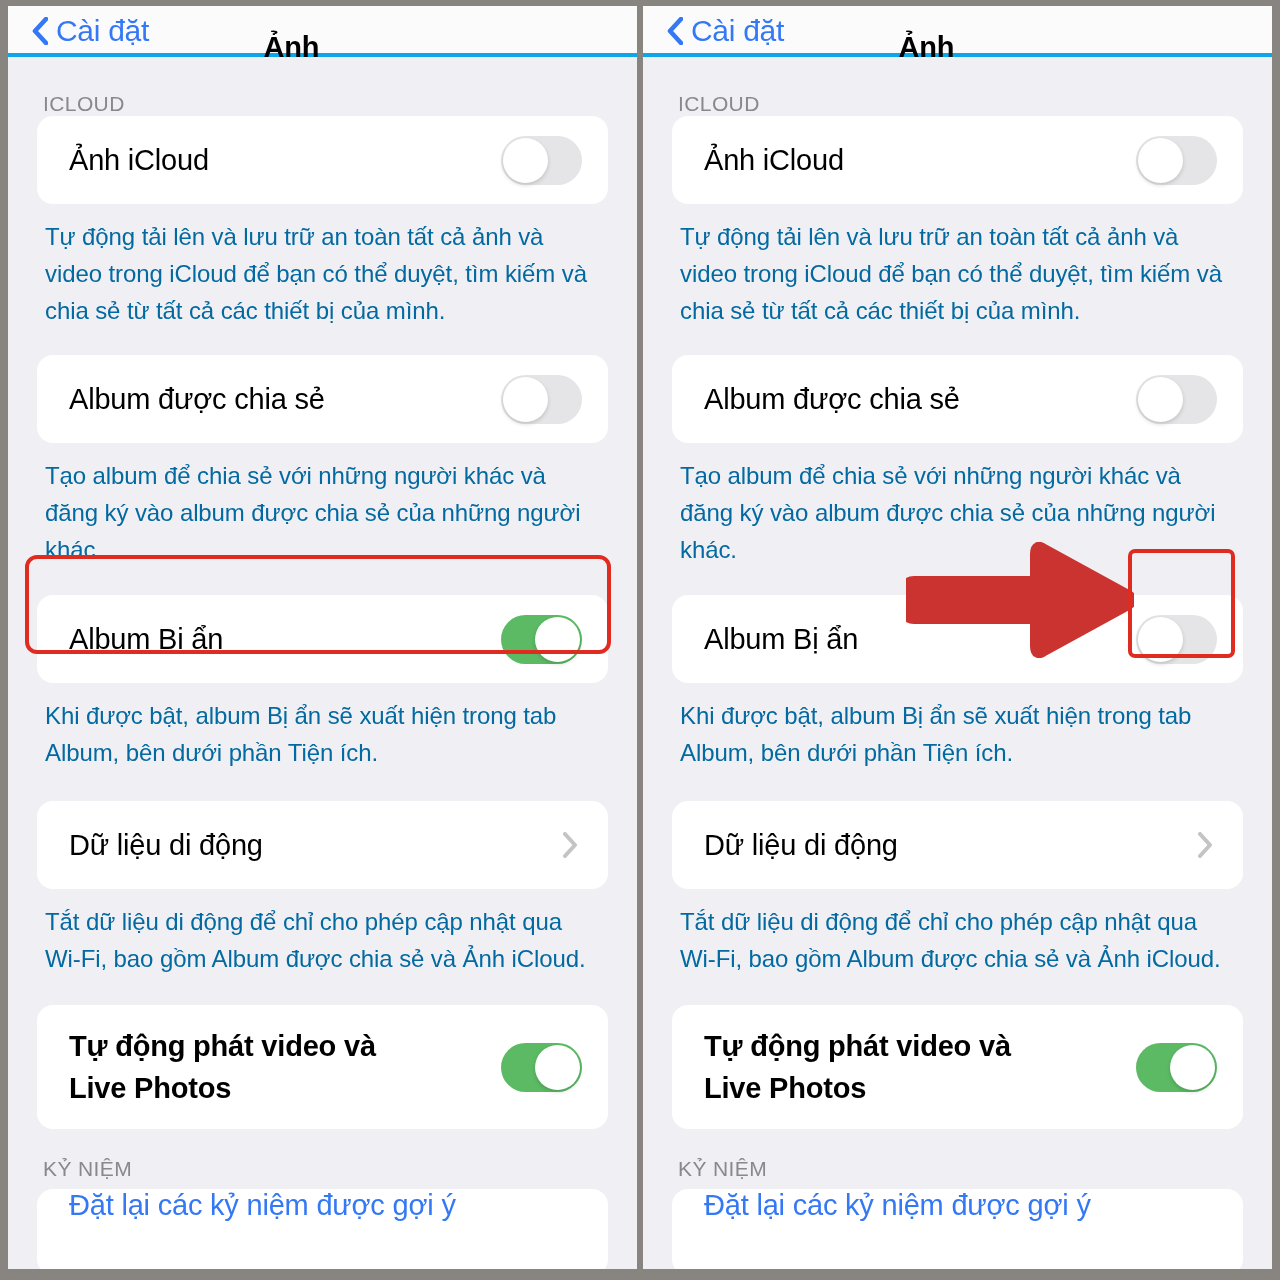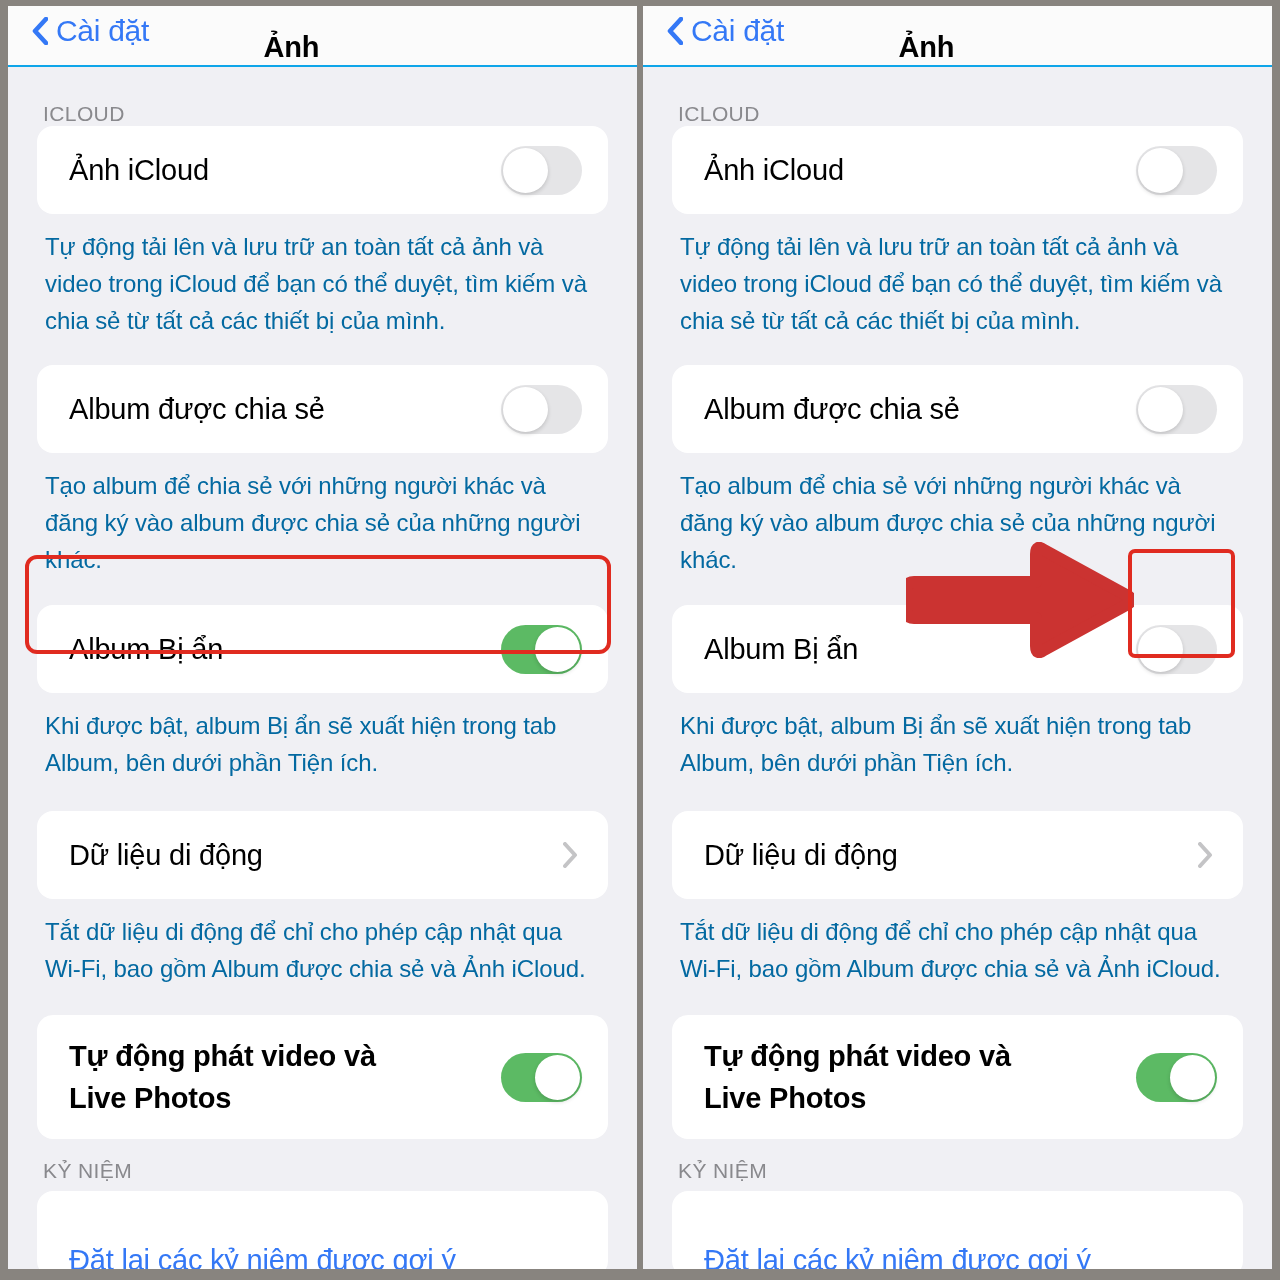--- a/index.html
+++ b/index.html
@@ -35,23 +35,23 @@
   }
   .gap {
     width: 6px;
     flex: none;
     background: #88847f;
   }
 
   
   .navbar {
     position: relative;
-    height: 61px;
+    height: 51px;
     background: #fbfbfb;
-    border-bottom: 2px solid #0ea5e9;
+    border-bottom: 4px solid #0ea5e9;
     box-sizing: border-box;
   }
   .nav-back {
     position: absolute;
     left: 24px;
     top: 2px;
     display: flex;
     align-items: center;
     height: 46px;
     cursor: pointer;
@@ -101,21 +101,21 @@
     height: 34px;
     display: flex;
     align-items: flex-end;
     box-sizing: border-box;
   }
   .section-header.clipped {
     height: 26px;
     margin-top: -3px;
   }
   .section-header.memories {
-    height: 52px;
+    height: 60px;
     align-items: flex-end;
     padding-bottom: 8px;
   }
 
   .card {
     background: #ffffff;
     border-radius: 16px;
     position: relative;
     box-sizing: border-box;
   }
@@ -133,21 +133,21 @@
     font-size: 29px;
     color: #000;
     letter-spacing: -0.2px;
     line-height: 1.45;
   }
   .row.tall { min-height: 124px; font-weight: bold; }
 
   .link-row {
     min-height: 86px;
     display: flex;
-    align-items: flex-end;
+    align-items: flex-start;
     padding: 0 32px;
     box-sizing: border-box;
   }
   .link-label {
     font-size: 29px;
     color: #3478f6;
     letter-spacing: -0.2px;
   }
 
   .footnote {

